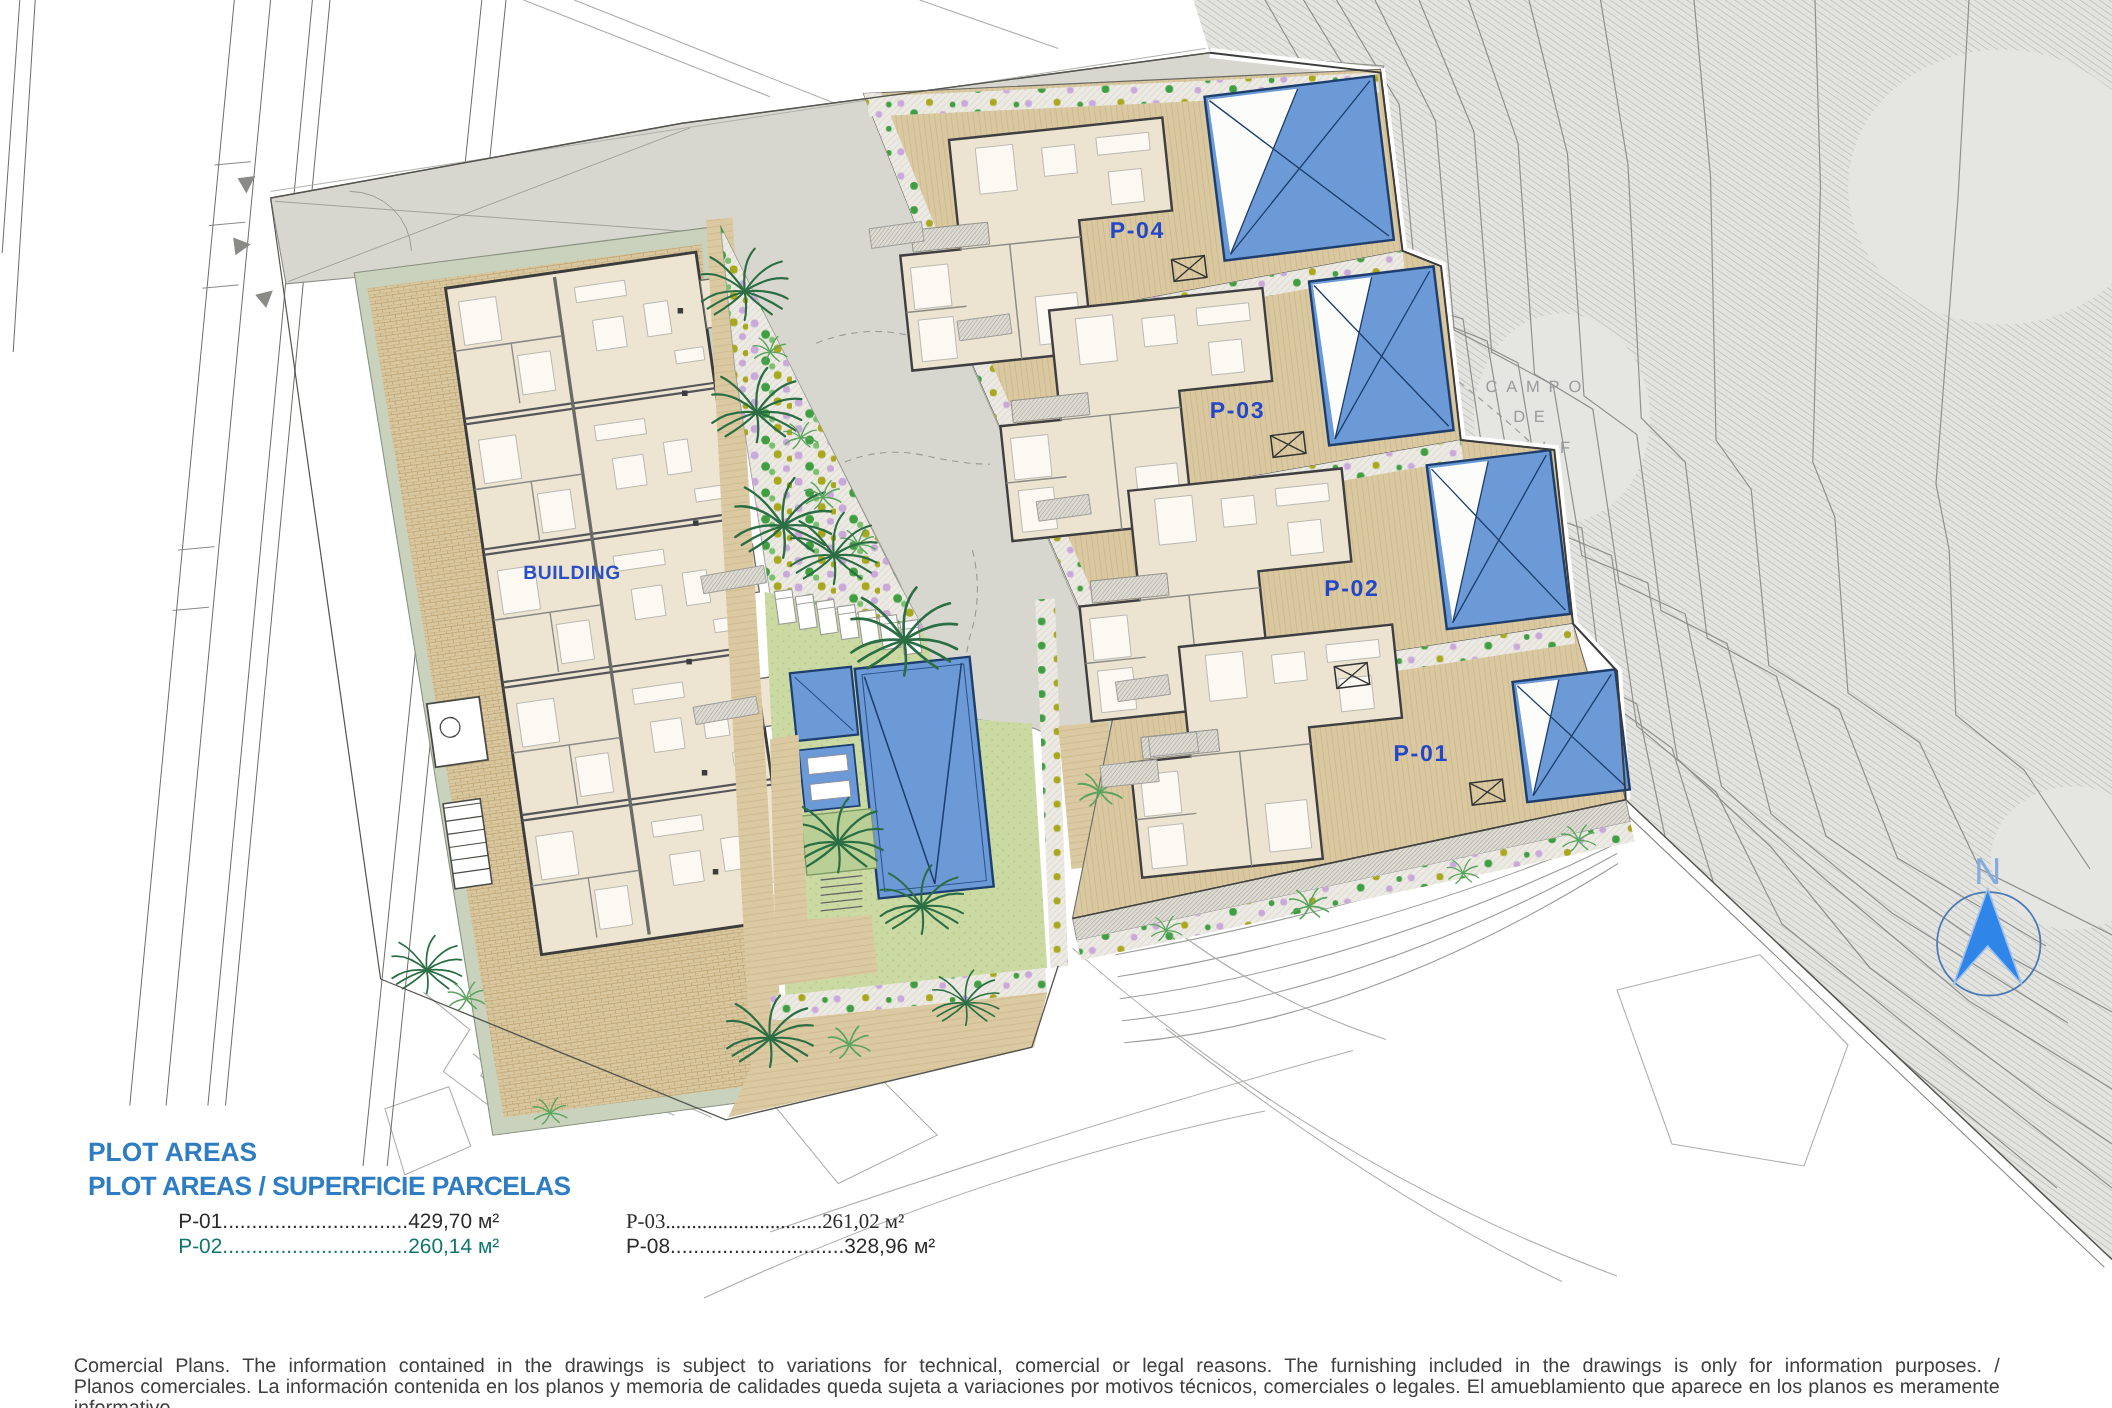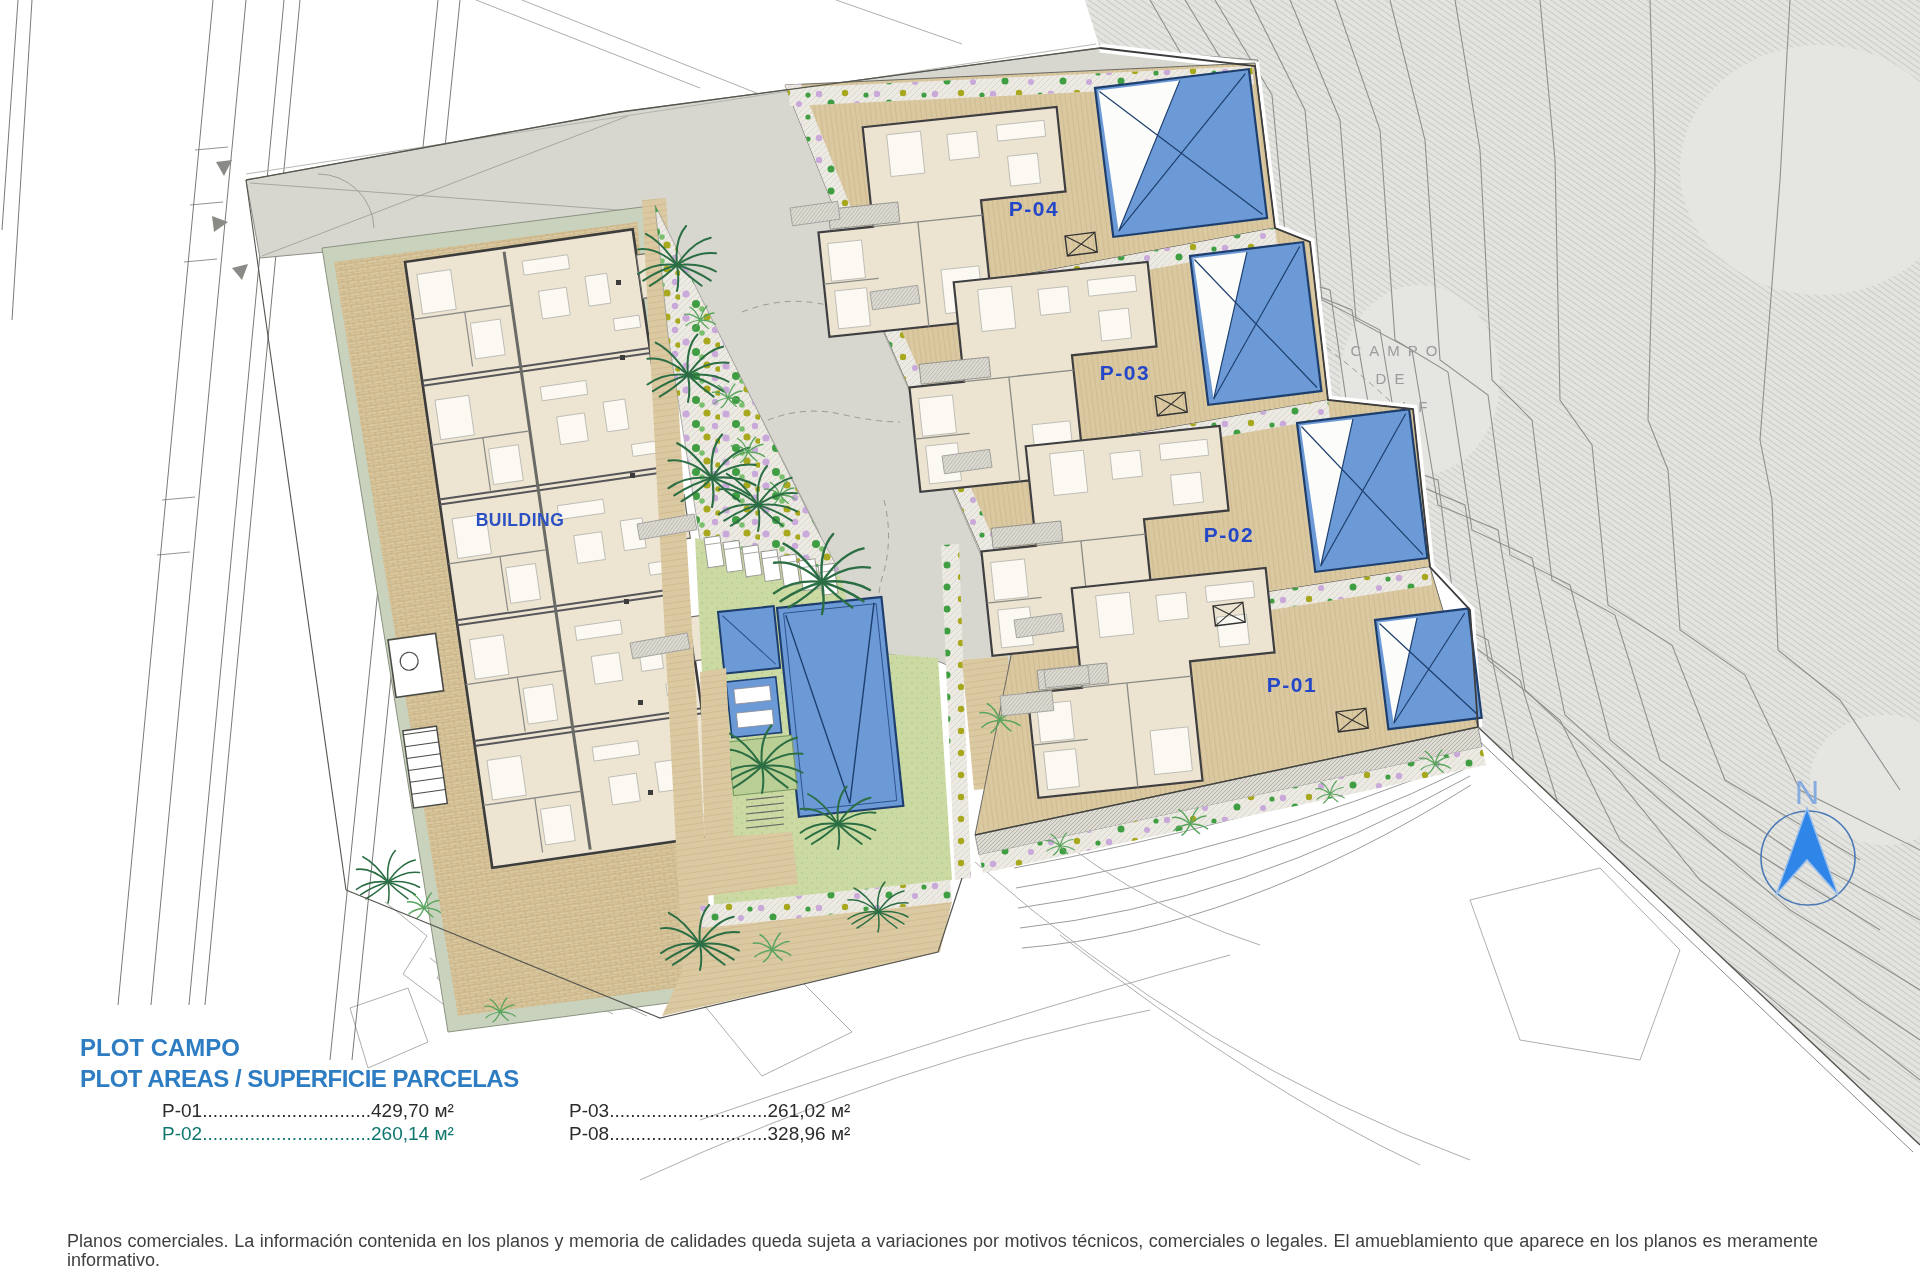--- a/index.html
+++ b/index.html
@@ -453,22 +453,23 @@
 <text x="1292" y="692" font-family="Liberation Sans, sans-serif" font-size="21" font-weight="bold" fill="#2447c8" letter-spacing="1.5" text-anchor="middle">P-01</text>
 <path d="M246,180 L620,112 L1100,48" stroke="#55554f" stroke-width="1.3" fill="none"></path>
 <path d="M246,180 L346,890" stroke="#55554f" stroke-width="1.1" fill="none"></path>
 <path d="M346,890 L660,1018 L938,952 L962,878" stroke="#55554f" stroke-width="1.2" fill="none"></path>
 <path d="M1100,48 L1255,66 L1275,228 L1310,242 L1328,400 L1413,409 L1430,567 L1470,610 L1478,727" stroke="#3c3c3c" stroke-width="1.8" fill="none"></path>
 <path d="M975,835 L1478,727" stroke="#44443f" stroke-width="1.4" fill="none"></path>
 <circle cx="1808" cy="858" r="47" fill="none" stroke="#4a7ab5" stroke-width="1.6"></circle>
 <path d="M1807,808 L1776,895 L1807,860 L1838,895 Z" fill="#2f86e8" stroke="#9cc0ea" stroke-width="1.5"></path>
 <text x="1807" y="804" font-family="Liberation Sans, sans-serif" font-size="34" fill="#85abdf" text-anchor="middle">N</text>
 </svg></div>
-<div class="abs" style="left:80px;top:1034px;font-size:24px;font-weight:bold;color:#2e7dc2;letter-spacing:0px;">PLOT CAMPO</div>
+<div class="abs" style="left:80px;top:1034px;font-size:24px;font-weight:bold;color:#2e7dc2;letter-spacing:0px;">PLOT AREAS</div>
 <div class="abs" style="left:80px;top:1065px;font-size:24px;font-weight:bold;color:#2e7dc2;letter-spacing:-0.5px;">PLOT AREAS / SUPERFICIE PARCELAS</div>
 <div class="abs" style="left:162px;top:1100px;font-size:19px;color:#2b2b2b;text-align:right;">P-01................................429,70 м²</div>
 <div class="abs" style="left:162px;top:1123px;font-size:19px;color:#0f766e;">P-02................................260,14 м²</div>
-<div class="abs" style="left:569px;top:1100px;font-size:19px;color:#2b2b2b;">P-03..............................261,02 м²</div>
+<div class="abs" style="left:569px;top:1100px;font-size:19px;color:#2b2b2b;font-family:Liberation Serif, serif;">P-03..............................261,02 м²</div>
 <div class="abs" style="left:569px;top:1123px;font-size:19px;color:#2b2b2b;">P-08..............................328,96 м²</div>
 <div class="abs" style="left:67px;top:1232px;width:1751px;font-size:18px;line-height:19px;color:#3f3f3f;">
+<div style="text-align:justify;text-align-last:justify;">Comercial Plans. The information contained in the drawings is subject to variations for technical, comercial or legal reasons. The furnishing included in the drawings is only for information purposes. /</div>
 <div style="text-align:justify;text-align-last:justify;">Planos comerciales. La información contenida en los planos y memoria de calidades queda sujeta a variaciones por motivos técnicos, comerciales o legales. El amueblamiento que aparece en los planos es meramente</div>
 <div>informativo.</div>
 </div>
 
 </body></html>

